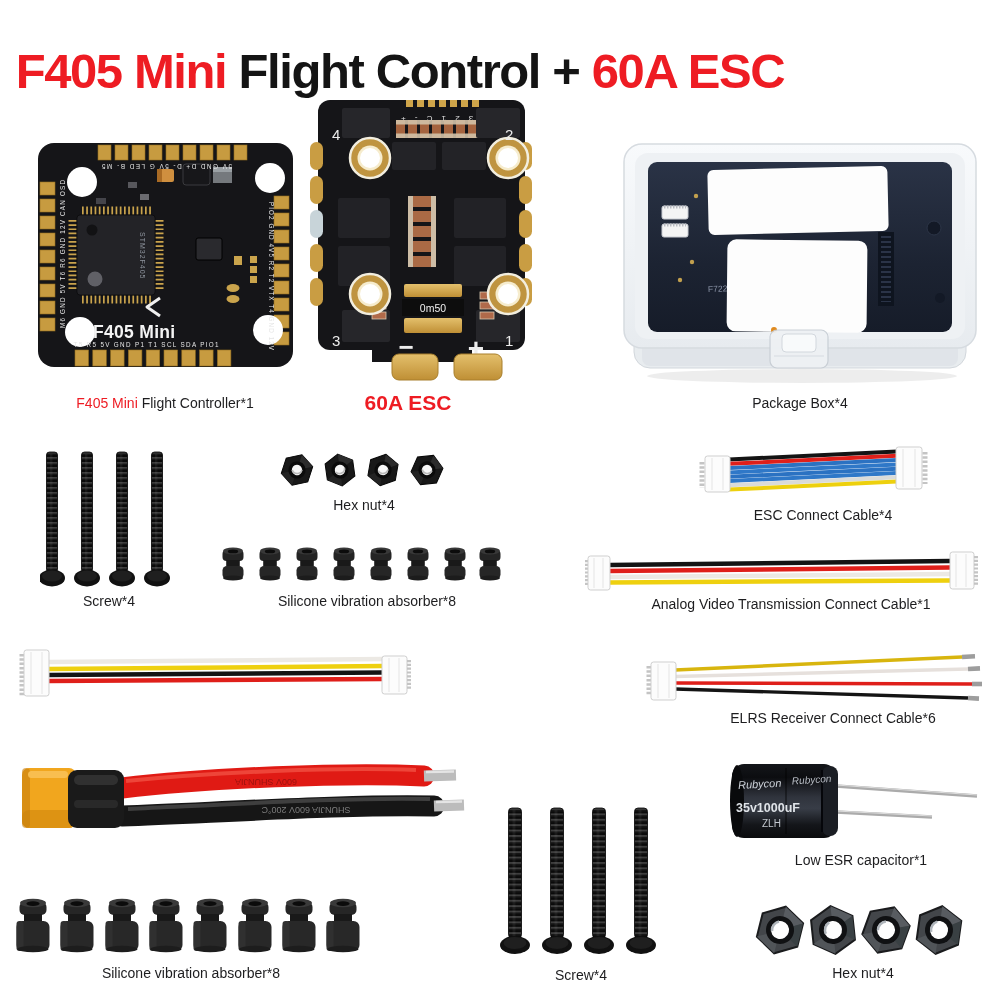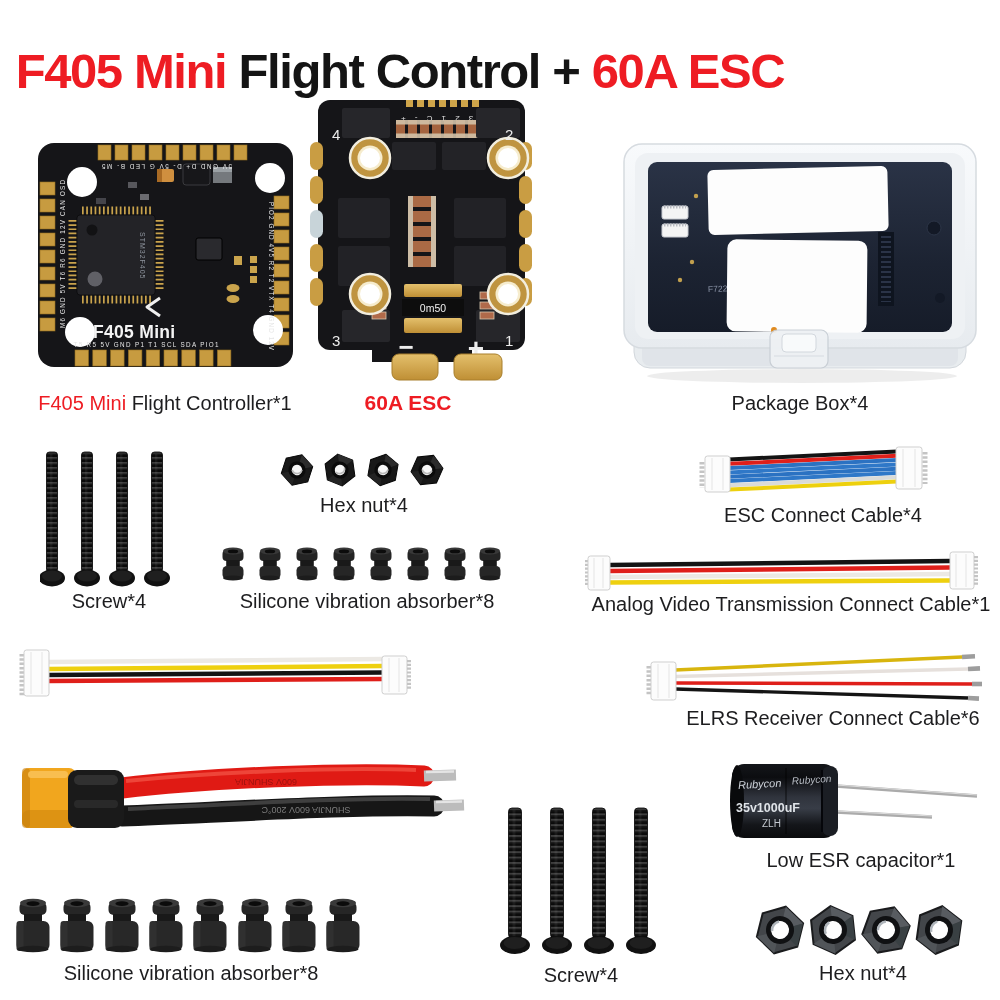--- a/index.html
+++ b/index.html
@@ -3,21 +3,21 @@
 <meta charset="utf-8">
 <style>
   :root{ --red:#ee1c23; --ink:#1d1d1f; }
   html,body{margin:0;padding:0;background:#fff;}
   .stage{position:relative;width:1000px;height:1000px;background:#ffffff;overflow:hidden;
          font-family:"Liberation Sans",sans-serif;}
   .title{position:absolute;left:0;top:16px;width:800px;text-align:center;
          font-size:49px;font-weight:bold;letter-spacing:-1.4px;color:#141414;
          line-height:56px;white-space:nowrap;margin-top:27px;}
   .title .red{color:var(--red);}
-  .lbl{position:absolute;font-size:20px;color:var(--ink);text-align:center;
+  .lbl{position:absolute;font-size:14px;color:var(--ink);text-align:center;
        white-space:nowrap;line-height:26px;}
   .lbl .red{color:var(--red);}
   .lbl.redbold{color:var(--red);font-weight:bold;font-size:21px;}
   svg.part{position:absolute;display:block;}
 </style>
 </head>
 <body>
 
 <div class="stage">
 

